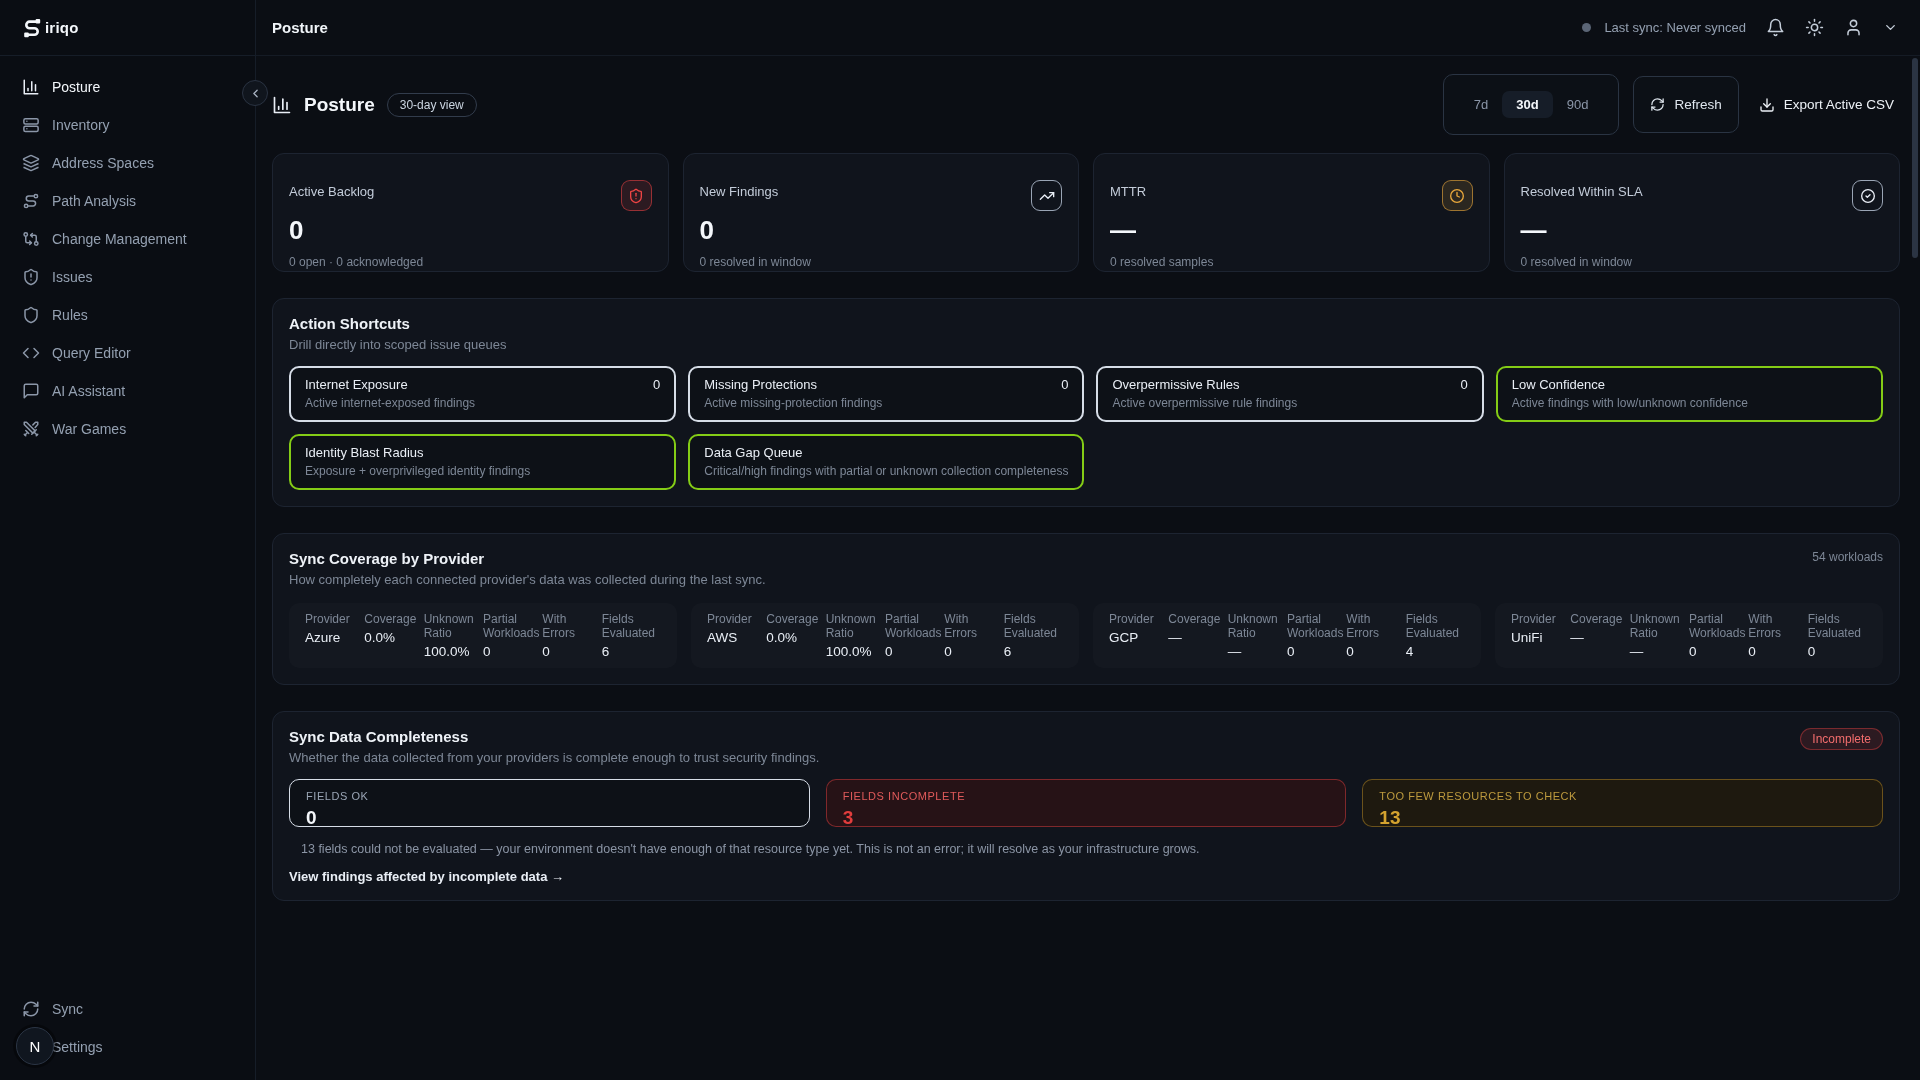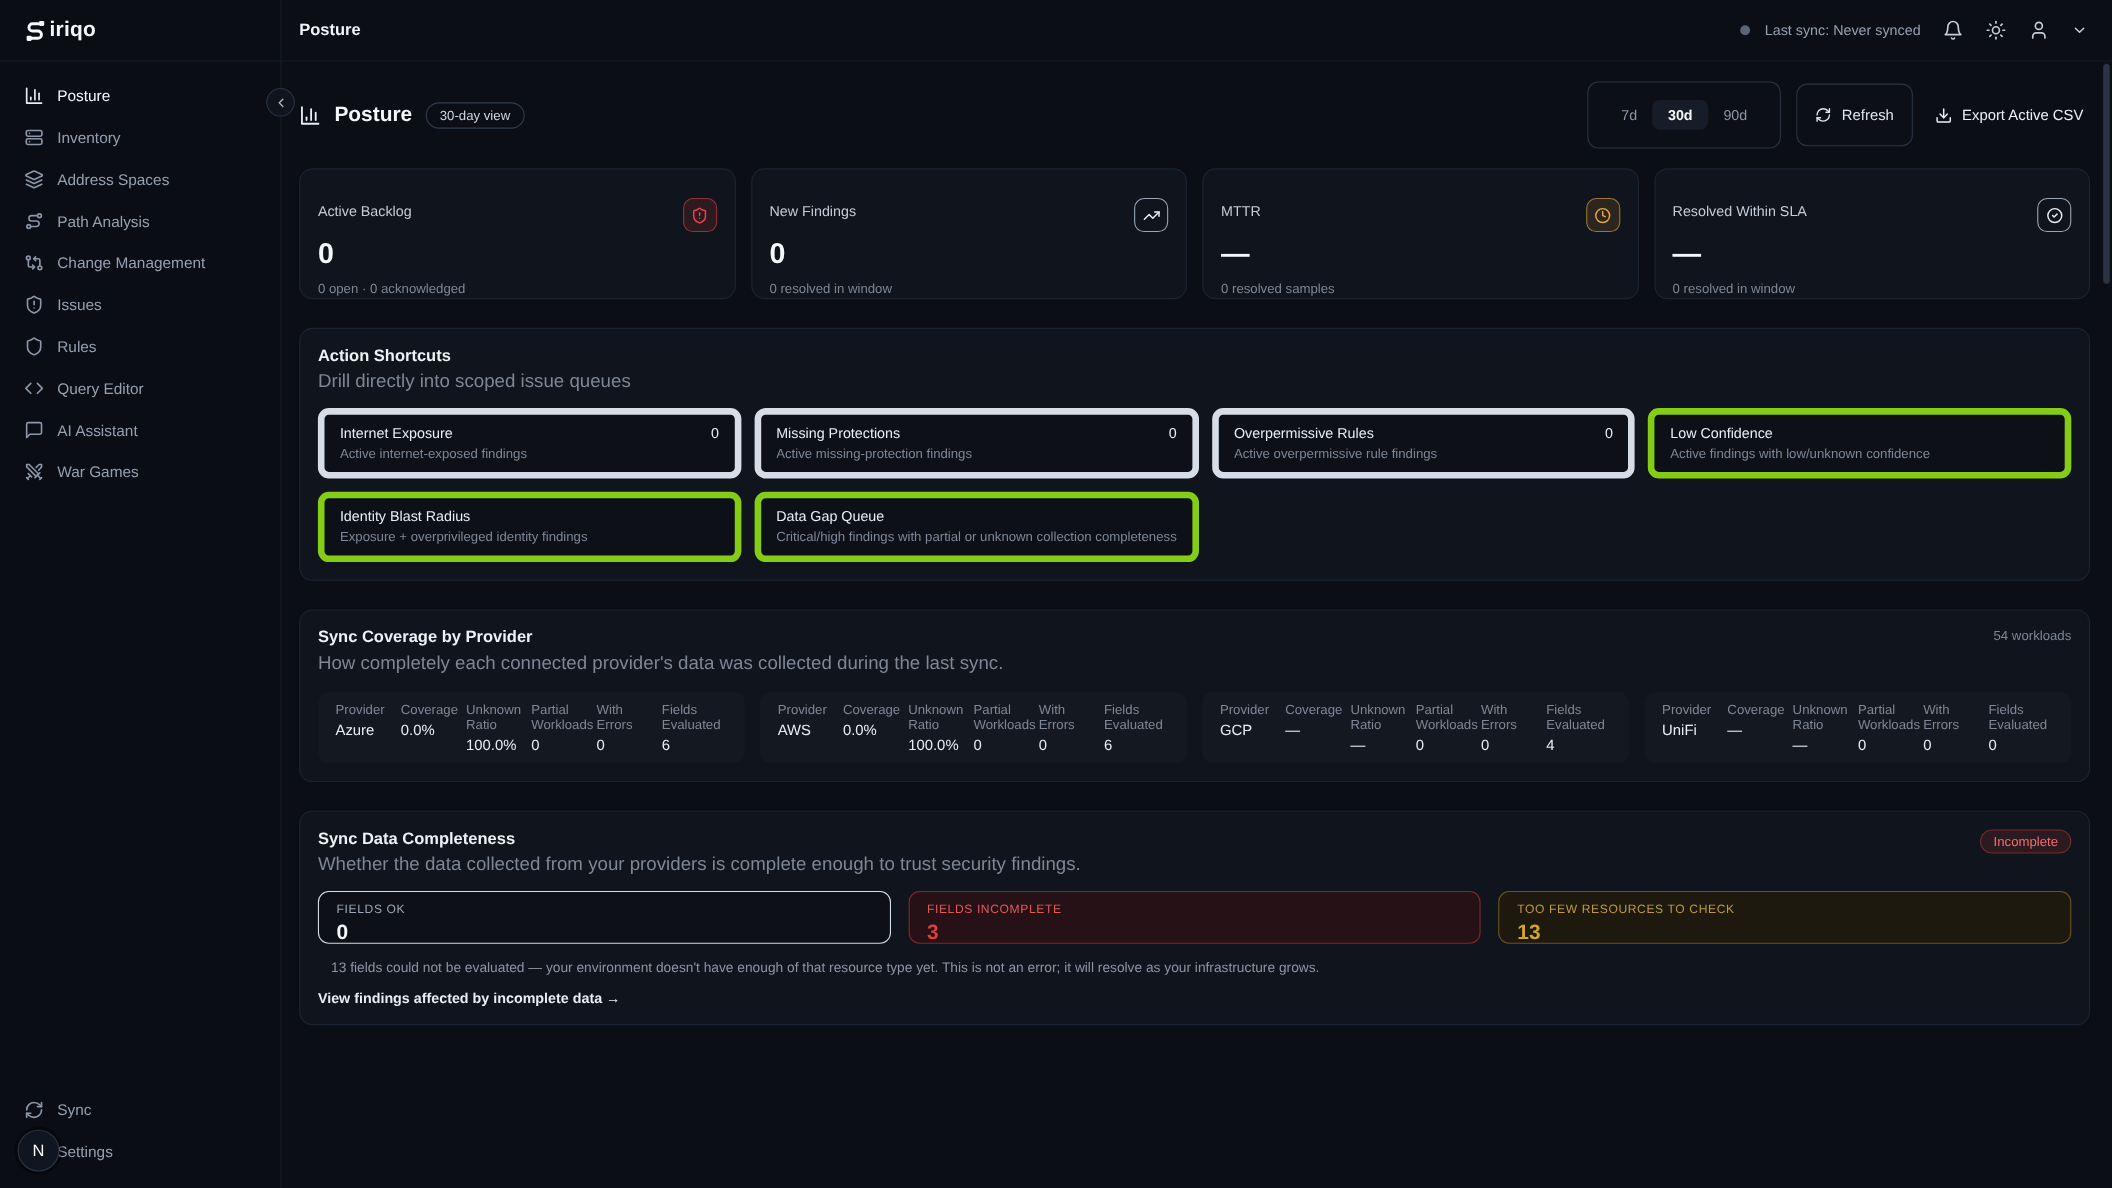--- a/index.html
+++ b/index.html
@@ -9,21 +9,21 @@
     font-family:"Liberation Sans", sans-serif;
     display:flex; font-size:14px;
   }
   svg { display:block; }
 
   
   .sidebar { width:256px; min-width:256px; background:#0a0d13; border-right:1px solid #161d28;
              display:flex; flex-direction:column; position:relative; z-index:3; }
   .logo-row { height:56px; display:flex; align-items:center; gap:3px; padding:0 20px;
               border-bottom:1px solid #161d28; }
-  .logo-text { font-size:19px; font-weight:700; letter-spacing:.2px; color:#f4f7fb; margin-left:-2px; }
+  .logo-text { font-size:15px; font-weight:700; letter-spacing:.2px; color:#f4f7fb; margin-left:-2px; }
   .nav { flex:1; padding:12px 10px; }
   .nav-item { display:flex; align-items:center; gap:12px; padding:10px 12px; border-radius:8px;
               color:#94a0b1; cursor:pointer; }
   .nav-item .ni { color:#8b96a8; }
   .nav-item span { font-size:14px; }
   .nav-item.active { color:#f4f7fb; }
   .nav-item.active .ni { color:#e9eef6; }
   .side-footer { padding:10px 10px 14px; }
   .collapse-btn { position:absolute; right:-13px; top:80px; width:26px; height:26px; border-radius:50%;
                   background:#10151d; border:1px solid #2a3342; display:flex; align-items:center;
@@ -69,26 +69,26 @@
               justify-content:center; border:1px solid #9aa5b5; color:#e9eef6; }
   .icon-box.red { background:rgba(239,68,68,.13); border-color:rgba(239,68,68,.55); color:#ef4444; }
   .icon-box.amber { background:rgba(233,168,60,.13); border-color:rgba(233,168,60,.6); color:#e9a83c; }
   .kpi-value { font-size:26px; font-weight:700; color:#f4f7fb; margin-top:6px; line-height:1; }
   .kpi-sub { font-size:12px; color:#7d8796; margin-top:12px; }
 
   
   .panel { background:#10141c; border:1px solid #1d2431; border-radius:12px; padding:16px; margin-top:26px; }
   .panel-head { display:flex; justify-content:space-between; align-items:flex-start; }
   .panel-title { font-size:15px; font-weight:700; color:#eef2f7; }
-  .panel-sub { font-size:17px; color:#7d8796; margin-top:5px; }
+  .panel-sub { font-size:13px; color:#7d8796; margin-top:5px; }
   .muted-right { font-size:12px; color:#7d8796; }
 
   
   .tile-grid { margin-top:14px; display:grid; grid-template-columns:repeat(4,1fr); gap:12px; }
-  .tile { border:6px solid #84cc16; background:#0d1117; border-radius:10px; padding:9px 14px 10px;
+  .tile { border:2px solid #84cc16; background:#0d1117; border-radius:10px; padding:9px 14px 10px;
           cursor:pointer; }
   .tile.hl { border-color:#d6dde7; }
   .tile-head { display:flex; justify-content:space-between; align-items:center; }
   .tile-title { font-size:13px; color:#e9eef5; }
   .tile-count { font-size:13px; color:#e9eef5; }
   .tile-sub { font-size:12px; color:#7d8796; margin-top:4px; white-space:nowrap; overflow:hidden; }
 
   
   .cov-rows { margin-top:16px; display:flex; flex-direction:row; gap:14px; }
   .cov-row { display:grid; grid-template-columns:repeat(6,1fr); background:rgba(255,255,255,.018);

